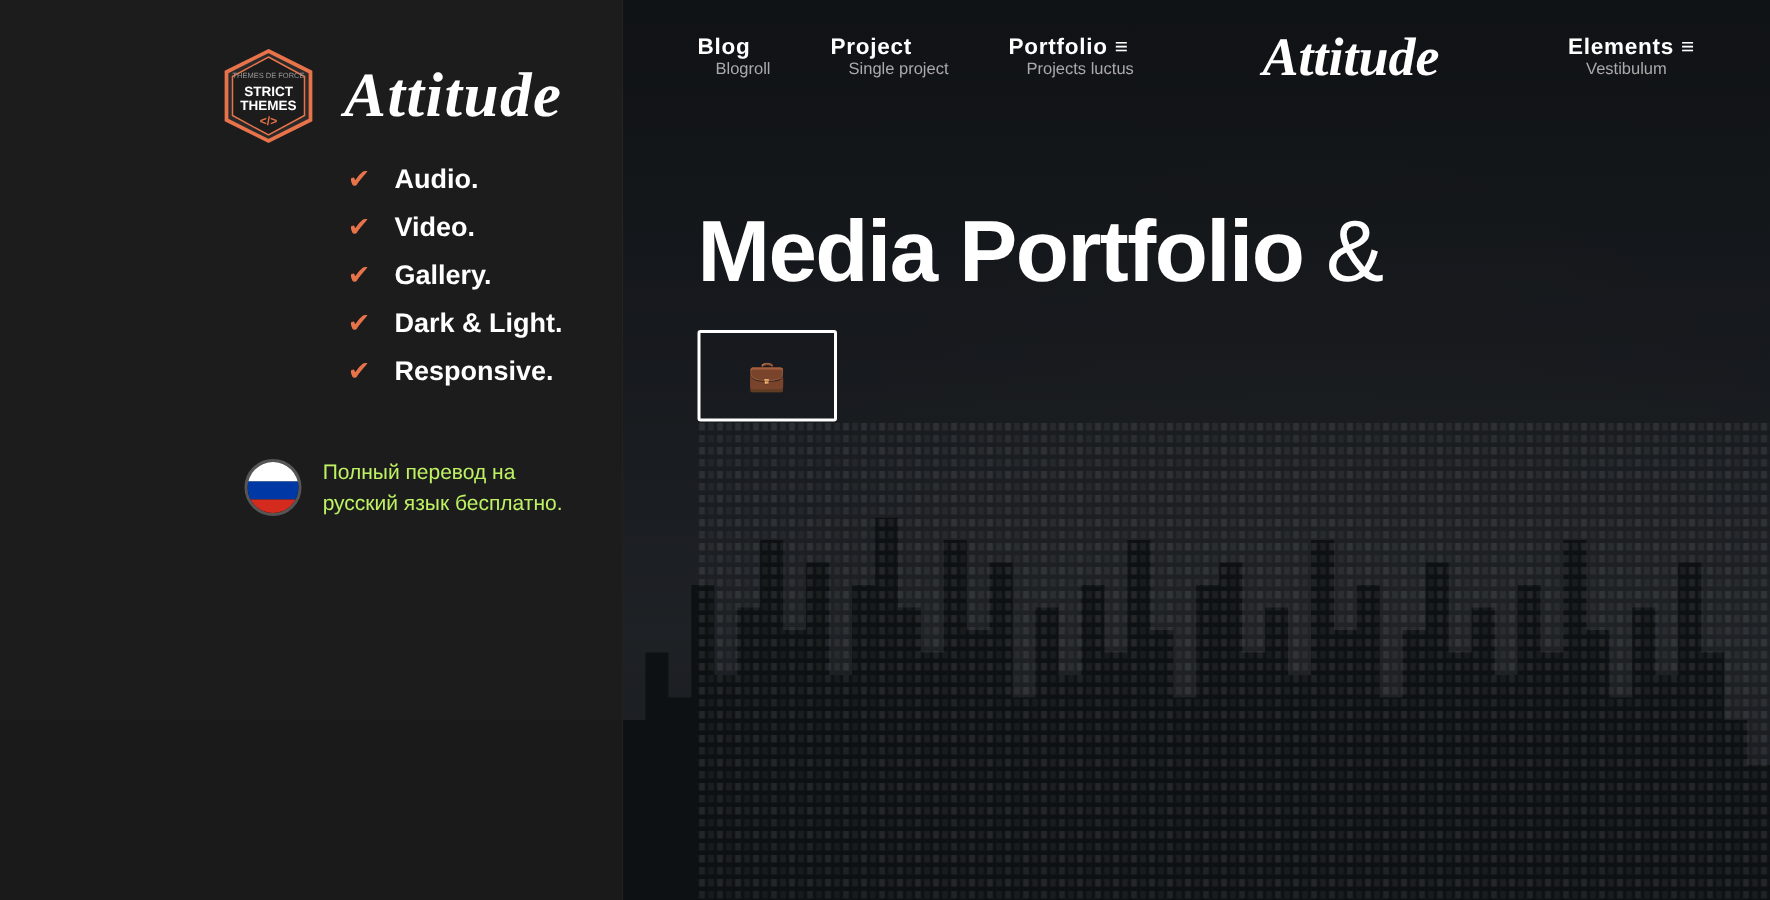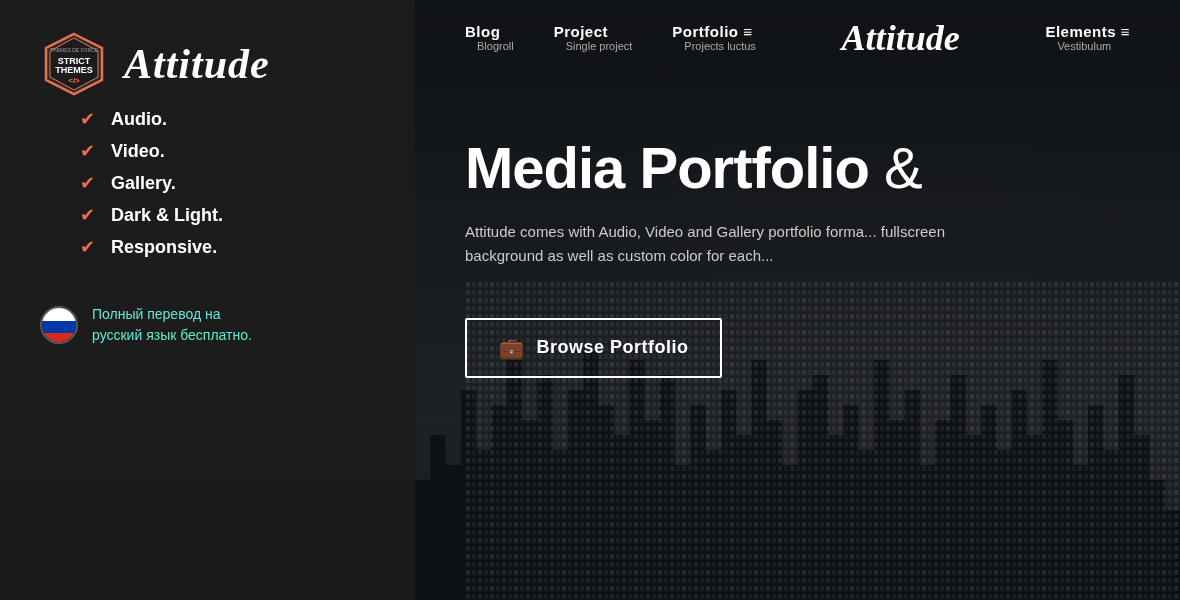--- a/index.html
+++ b/index.html
@@ -7,20 +7,21 @@
 
     
     .left-panel {
       position: absolute;
       left: 0; top: 0;
       width: 415px; height: 480px;
       background: #1c1c1c;
       display: flex;
       flex-direction: column;
       padding: 30px 40px;
+      align-items: flex-end;
     }
 
     .logo-area {
       display: flex;
       align-items: center;
       gap: 16px;
       margin-bottom: 10px;
     }
 
     .badge {
@@ -82,21 +83,21 @@
     .flag-circle {
       width: 38px;
       height: 38px;
       border-radius: 50%;
       overflow: hidden;
       flex-shrink: 0;
       border: 2px solid #555;
     }
 
     .russian-text {
-      color: #5eead4;
+      color: #bef264;
       font-size: 14px;
       line-height: 1.5;
     }
 
     
     .center-panel {
       position: absolute;
       left: 415px; top: 0;
       width: 420px; height: 600px;
       overflow: hidden;
@@ -623,20 +624,18 @@
         <span class="nav-main">Elements ≡</span>
         <span class="nav-sub">Vestibulum</span>
       </div>
     </div>
   </div>
 
   <div class="right-content">
     <h1 class="main-heading">
       <span>Media Portfolio</span> <span class="ampersand">&amp;</span>
     </h1>
-    <p class="main-description">Attitude comes with Audio, Video and Gallery portfolio forma... fullscreen background as well as custom color for each...</p>
     
     <button class="browse-btn">
       <span class="briefcase-icon">💼</span>
-      <span>Browse Portfolio</span>
     </button>
   </div>
 </div>
 
 </body></html>

